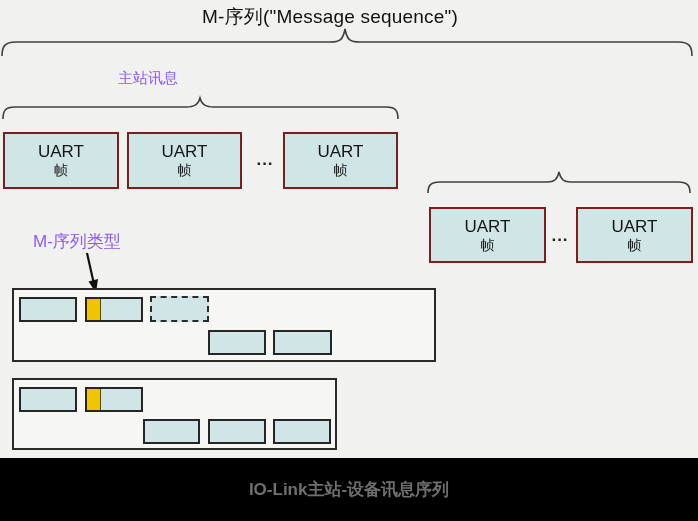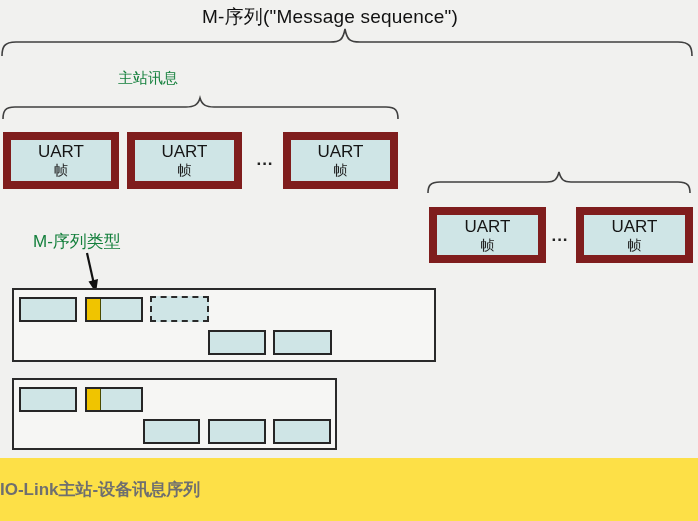--- a/index.html
+++ b/index.html
@@ -6,47 +6,47 @@
   body{font-family:"Liberation Sans",sans-serif;background:#ffffff;}
   .canvas{
     position:relative;width:698px;height:521px;overflow:hidden;
     background:#f1f1ef;color:#1a1a1a;
   }
   .overlay-svg{position:absolute;left:0;top:0;width:698px;height:521px;pointer-events:none;}
   .title{
     position:absolute;left:0;top:4px;width:660px;text-align:center;
     font-size:19px;color:#111;letter-spacing:.2px;
   }
-  .lbl{position:absolute;color:#15803d;}
+  .lbl{position:absolute;color:#8b5cf6;}
   .lbl-master{left:98px;top:69px;width:100px;text-align:center;font-size:15px;}
   .lbl-device{left:515px;top:140px;width:100px;text-align:center;font-size:18px;}
   .lbl-mtype{left:33px;top:230px;font-size:17px;}
   .uart{
-    position:absolute;box-sizing:border-box;border:8px solid #7f1d1d;
+    position:absolute;box-sizing:border-box;border:2px solid #7f1d1d;
     background:#cfe5e6;display:flex;flex-direction:column;align-items:center;
     justify-content:center;line-height:1.25;
   }
   .uart .l1{font-size:17px;color:#151515;}
   .uart .l2{font-size:14px;color:#222;}
   .dots{position:absolute;font-size:17px;font-weight:bold;color:#222;text-align:center;letter-spacing:1px;}
   .bigrect{
     position:absolute;box-sizing:border-box;border:2px solid #2a2a2a;background:#f6f6f4;
   }
   .octet{
     position:absolute;box-sizing:border-box;border:2px solid #262626;background:#cfe5e6;
   }
   .octet.dashed{border:2px dashed #2a2a2a;}
   .composite{
     position:absolute;box-sizing:border-box;border:2px solid #262626;display:flex;
   }
   .composite .yellow{width:13px;background:#f0c400;border-right:1px solid #4a4a00;}
   .composite .blue{flex:1;background:#cfe5e6;}
   .caption-bar{
-    position:absolute;left:0;top:458px;width:698px;height:63px;background:#fde047;
-    display:flex;align-items:center;justify-content:flex-start;
+    position:absolute;left:0;top:458px;width:698px;height:63px;background:#000000;
+    display:flex;align-items:center;justify-content:center;
   }
   .caption-bar .txt{font-size:17px;font-weight:bold;color:#6f6f6f;}
 </style>
 </head>
 <body>
 
 <div class="canvas">
 
   <svg class="overlay-svg" viewBox="0 0 698 521" xmlns="http://www.w3.org/2000/svg">
     <path d="M 2 56 C 2 47 4 42 16 42 L 330 42 C 340 42 343 40 345 29 C 347 40 350 42 360 42 L 678 42 C 690 42 692 47 692 56" fill="none" stroke="#3f3f3f" stroke-width="1.6"></path>

